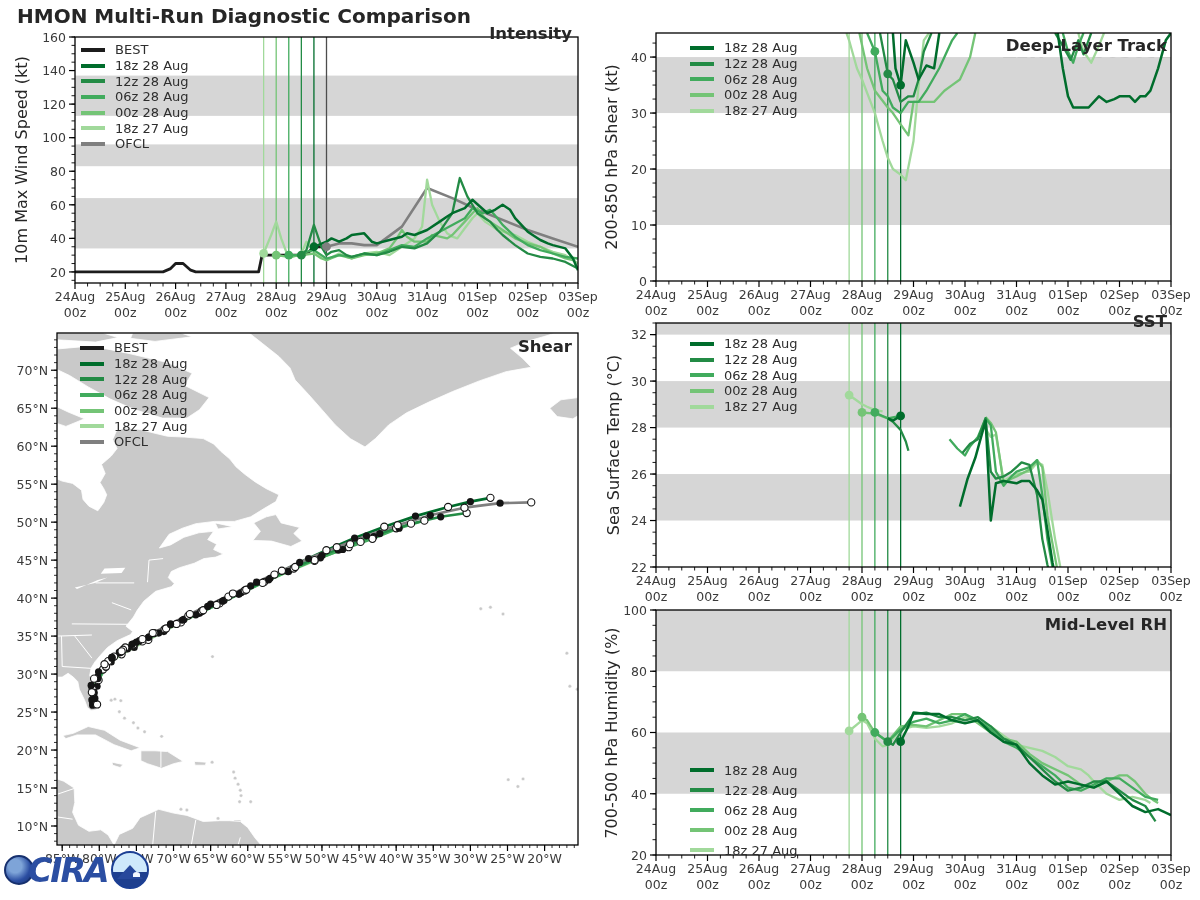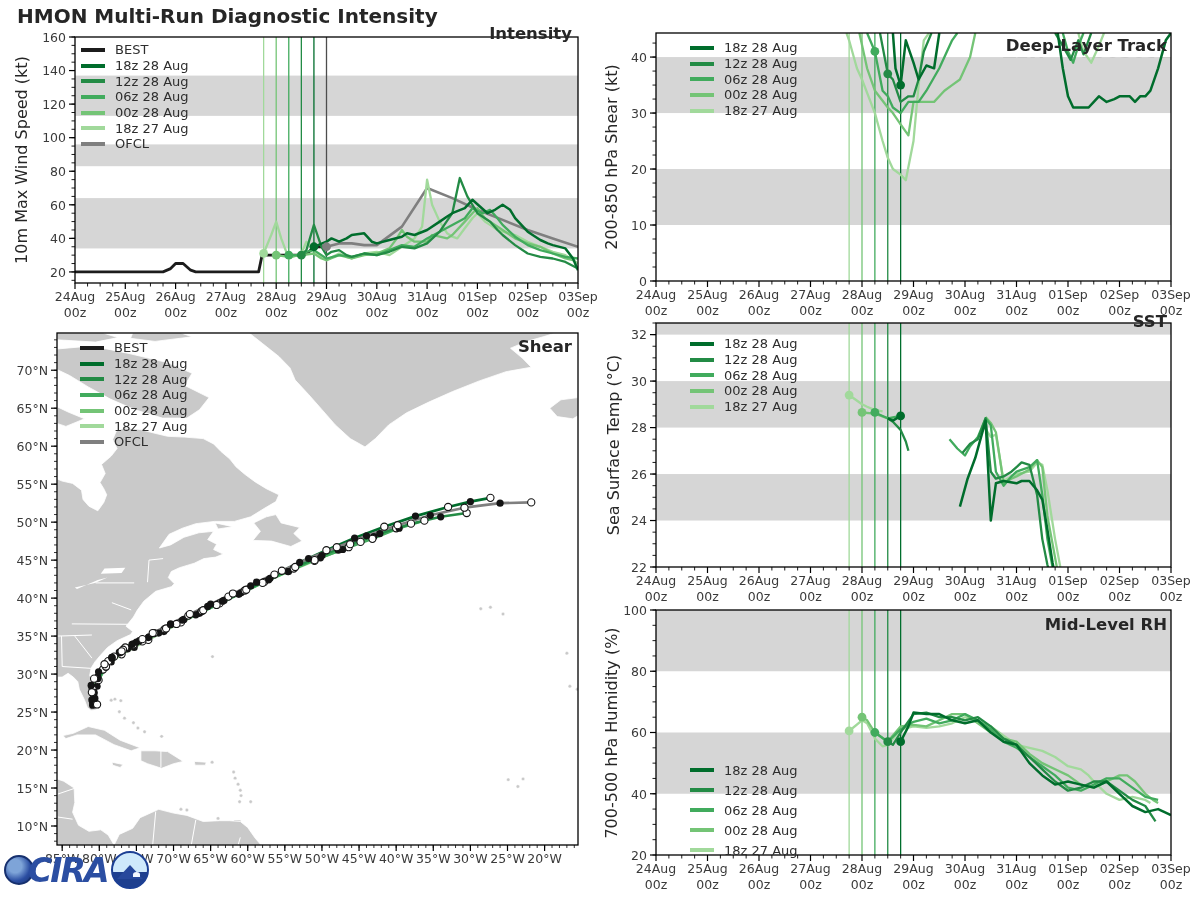--- a/index.html
+++ b/index.html
@@ -37,21 +37,21 @@
   .rammb-badge{width:38px;height:38px;border-radius:50%;border:2px solid #1c3f94;margin-left:4px;
          background:linear-gradient(to bottom,#cfe9fb 0 55%,#1e3f8f 55% 100%);position:relative;overflow:hidden;box-sizing:border-box;}
   .rammb-mtn{position:absolute;left:4px;bottom:8px;width:0;height:0;
          border-left:13px solid transparent;border-right:13px solid transparent;border-bottom:14px solid #27489c;}
   .rammb-dish{position:absolute;right:7px;bottom:10px;width:7px;height:5px;border-radius:50% 50% 0 0;background:#f4f8ff;}
 </style>
 </head>
 <body>
 
 <div id="fig">
-  <div class="main-title">HMON Multi-Run Diagnostic Intensity</div>
+  <div class="main-title">HMON Multi-Run Diagnostic Comparison</div>
   <div class="storm-title">TEN - AL102017</div>
 
   <svg id="charts" width="1200" height="900">
       <defs>
         <clipPath id="cp-intensity">
           <rect x="75" y="37" width="503" height="246"></rect>
         </clipPath>
         <clipPath id="cp-shear">
           <rect x="656" y="33" width="515" height="248"></rect>
         </clipPath>

